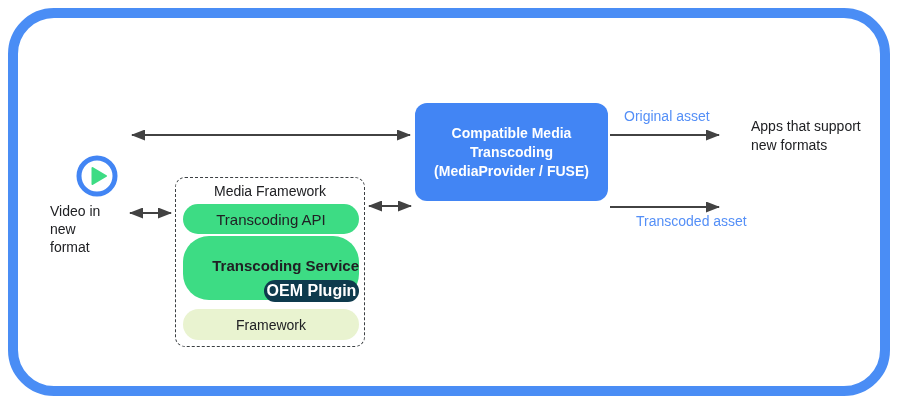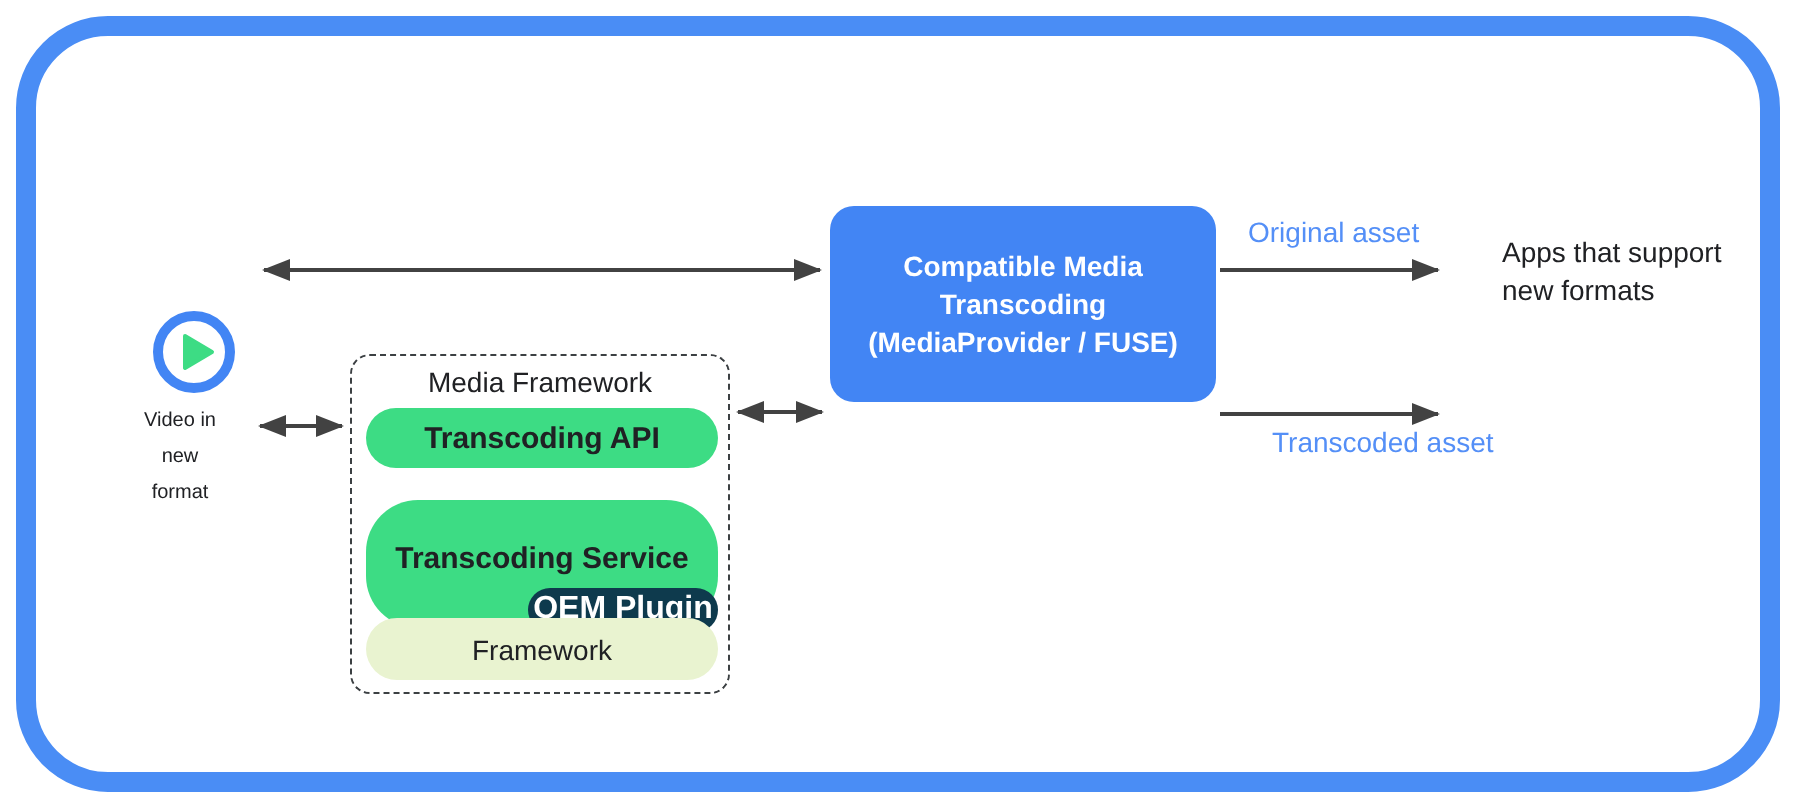--- a/index.html
+++ b/index.html
@@ -18,30 +18,30 @@
     font-family:"Liberation Sans","DejaVu Sans",sans-serif;color:var(--text);
   }
   .frame{
     position:absolute;left:8px;top:8px;right:8px;bottom:8px;
     border:10px solid var(--frame_blue);border-radius:46px;
   }
   .arrows{position:absolute;left:0;top:0;width:898px;height:404px;}
   .play{position:absolute;left:76px;top:155px;width:42px;height:42px;}
   .video-label{
     position:absolute;left:50px;top:202px;width:80px;
-    font-size:10px;line-height:18px;text-align:center;white-space:pre-line;
+    font-size:14px;line-height:18px;white-space:pre-line;
   }
   .mf-box{
     position:absolute;left:175px;top:177px;width:190px;height:170px;
     border:1.5px dashed #3c4043;border-radius:10px;box-sizing:border-box;
   }
   .mf-title{margin-top:5px;text-align:center;font-size:14px;}
   .pill{position:absolute;display:flex;align-items:center;justify-content:center;}
-  .pill-api{left:7px;top:26px;width:176px;height:30px;border-radius:15px;background:var(--green);font-weight:bold;font-size:15px;}
-  .pill-service{left:7px;top:72px;width:176px;height:64px;border-radius:26px;background:var(--green);font-weight:bold;font-size:15px;padding-bottom:6px;box-sizing:border-box;}
+  .pill-api{left:7px;top:26px;width:176px;height:30px;border-radius:15px;background:var(--green);font-weight:normal;font-size:15px;}
+  .pill-service{left:7px;top:58px;width:176px;height:64px;border-radius:26px;background:var(--green);font-weight:bold;font-size:15px;padding-bottom:6px;box-sizing:border-box;justify-content:flex-end;}
   .oem{
     position:absolute;right:0;bottom:-2px;width:95px;height:22px;border-radius:11px;
     background:var(--navy);color:#fff;font-size:16px;font-weight:bold;
     display:flex;align-items:center;justify-content:center;
   }
   .pill-hw{left:7px;top:131px;width:176px;height:31px;border-radius:16px;background:var(--cream);font-size:14px;font-weight:normal;}
   .transcoder{
     position:absolute;left:415px;top:103px;width:193px;height:98px;border-radius:12px;
     background:var(--box_blue);color:#fff;font-weight:bold;font-size:14px;line-height:19px;
     display:flex;align-items:center;justify-content:center;text-align:center;white-space:pre-line;

